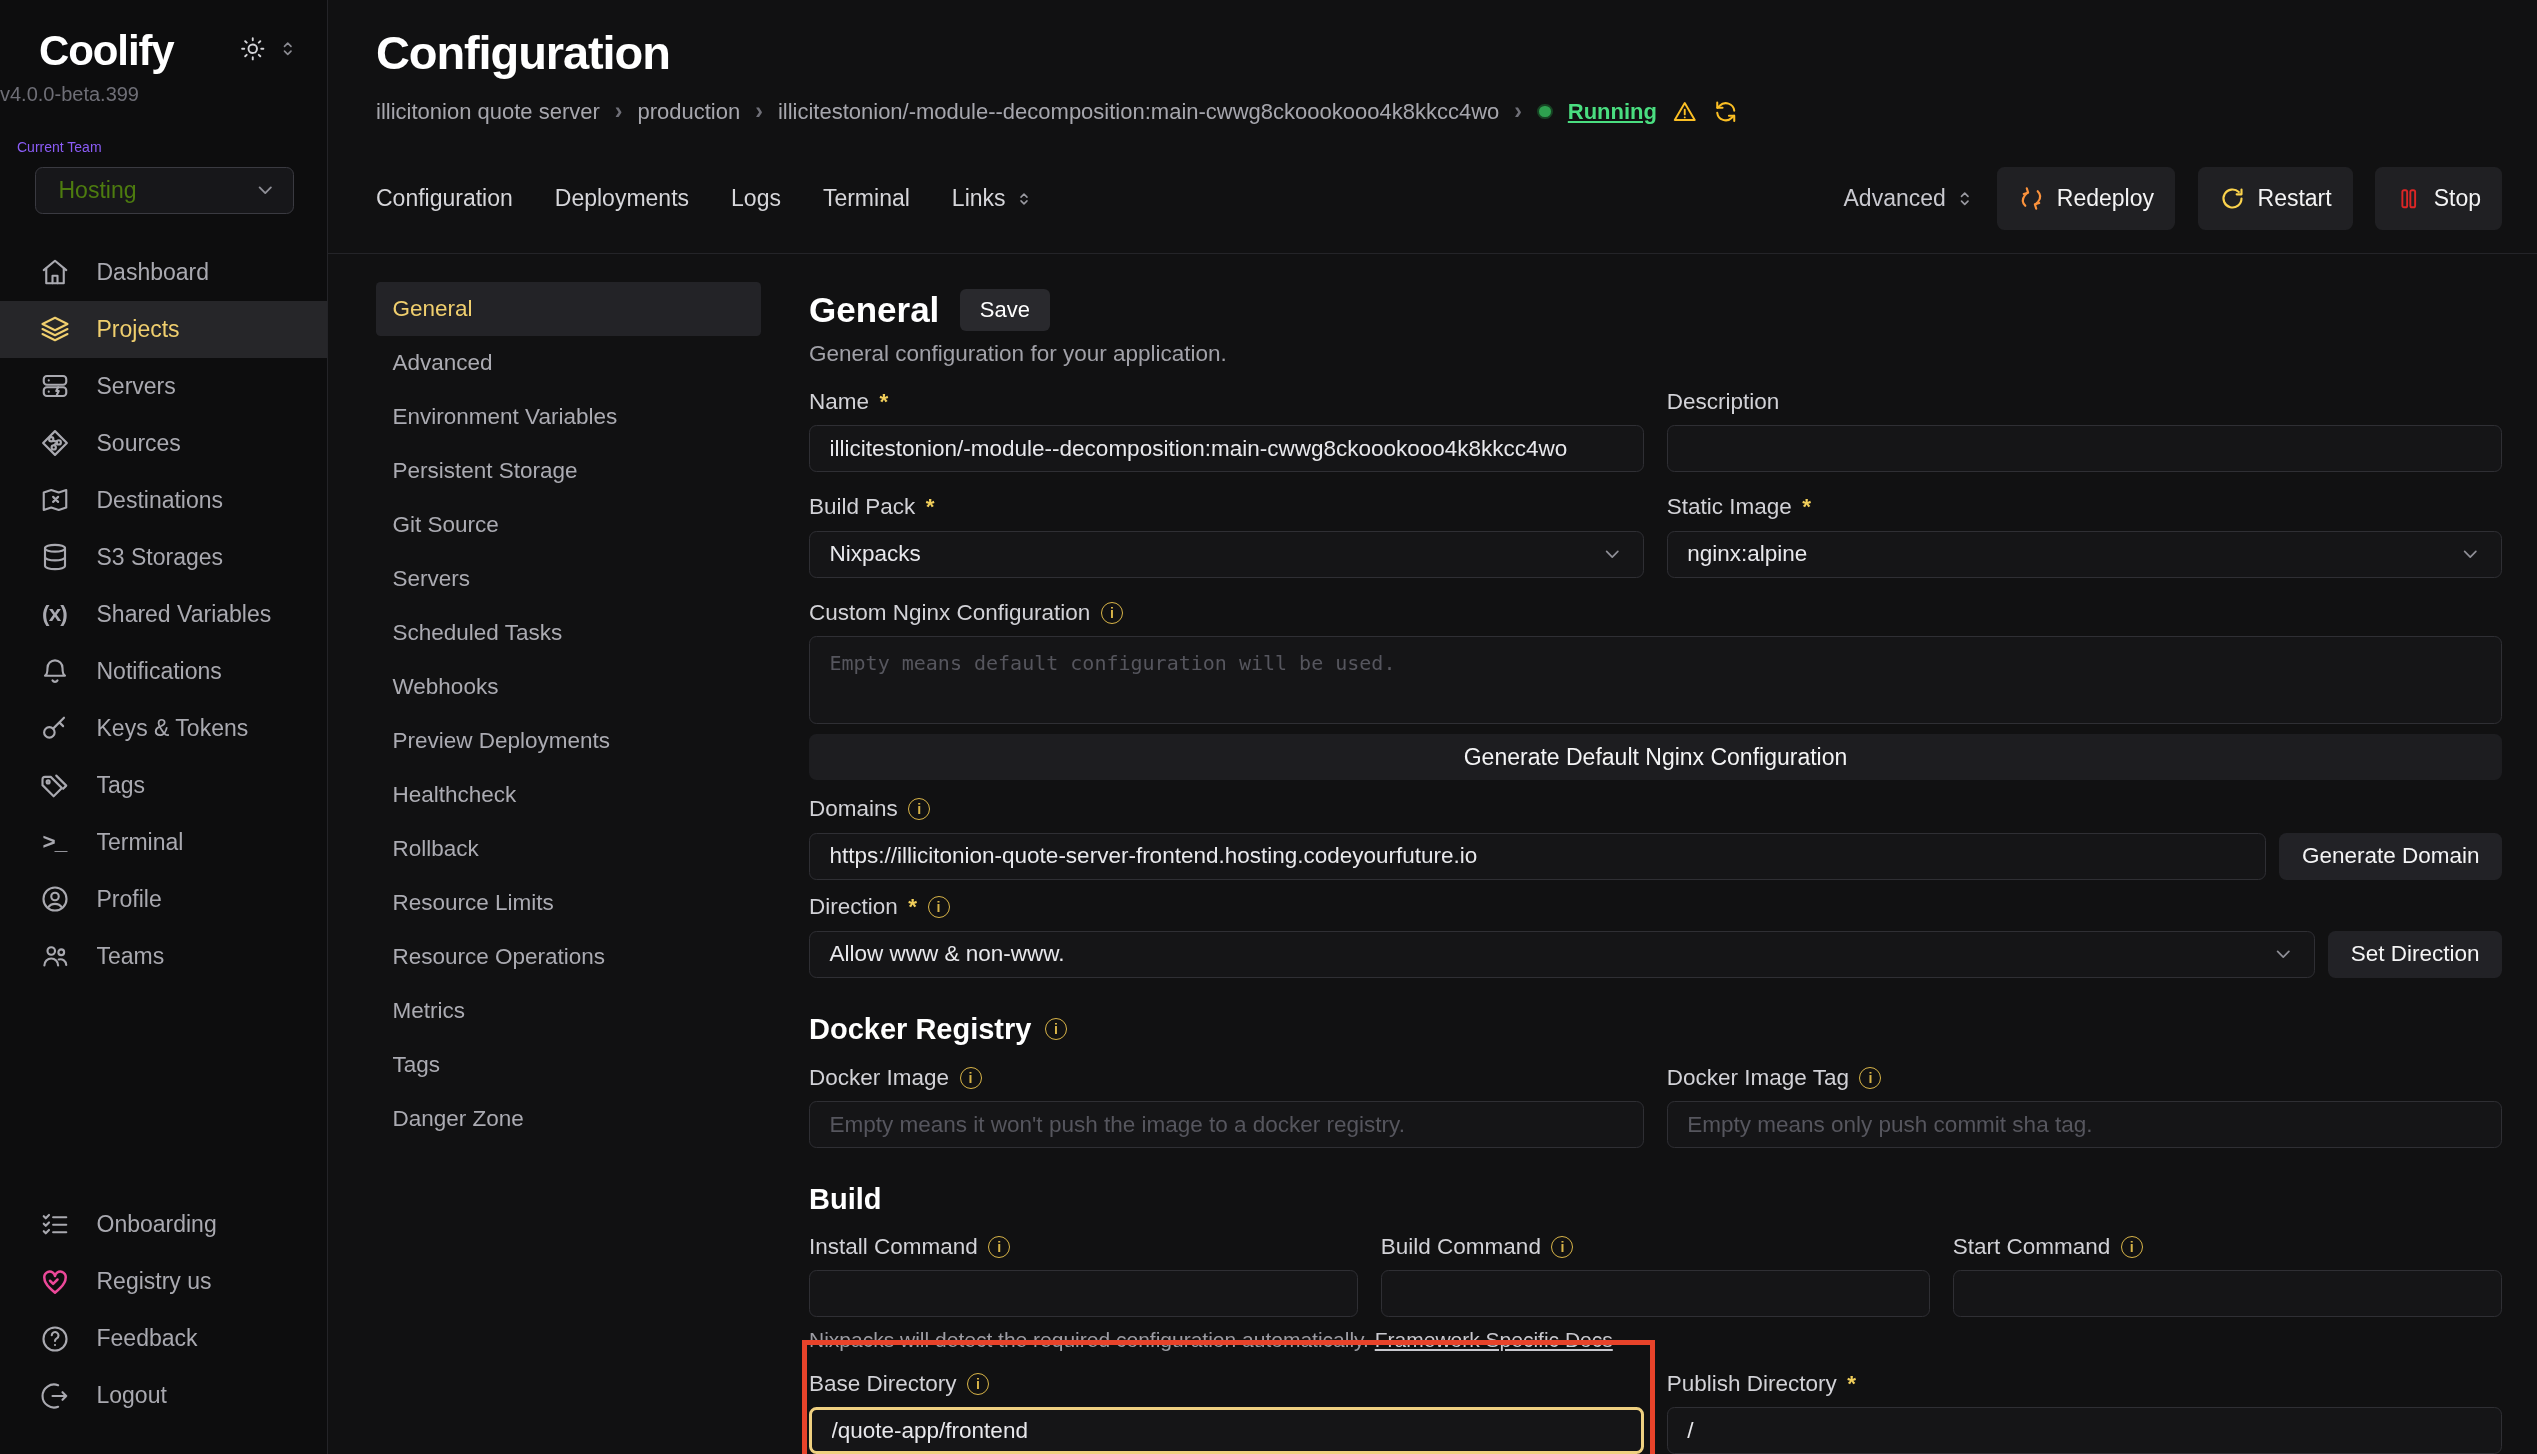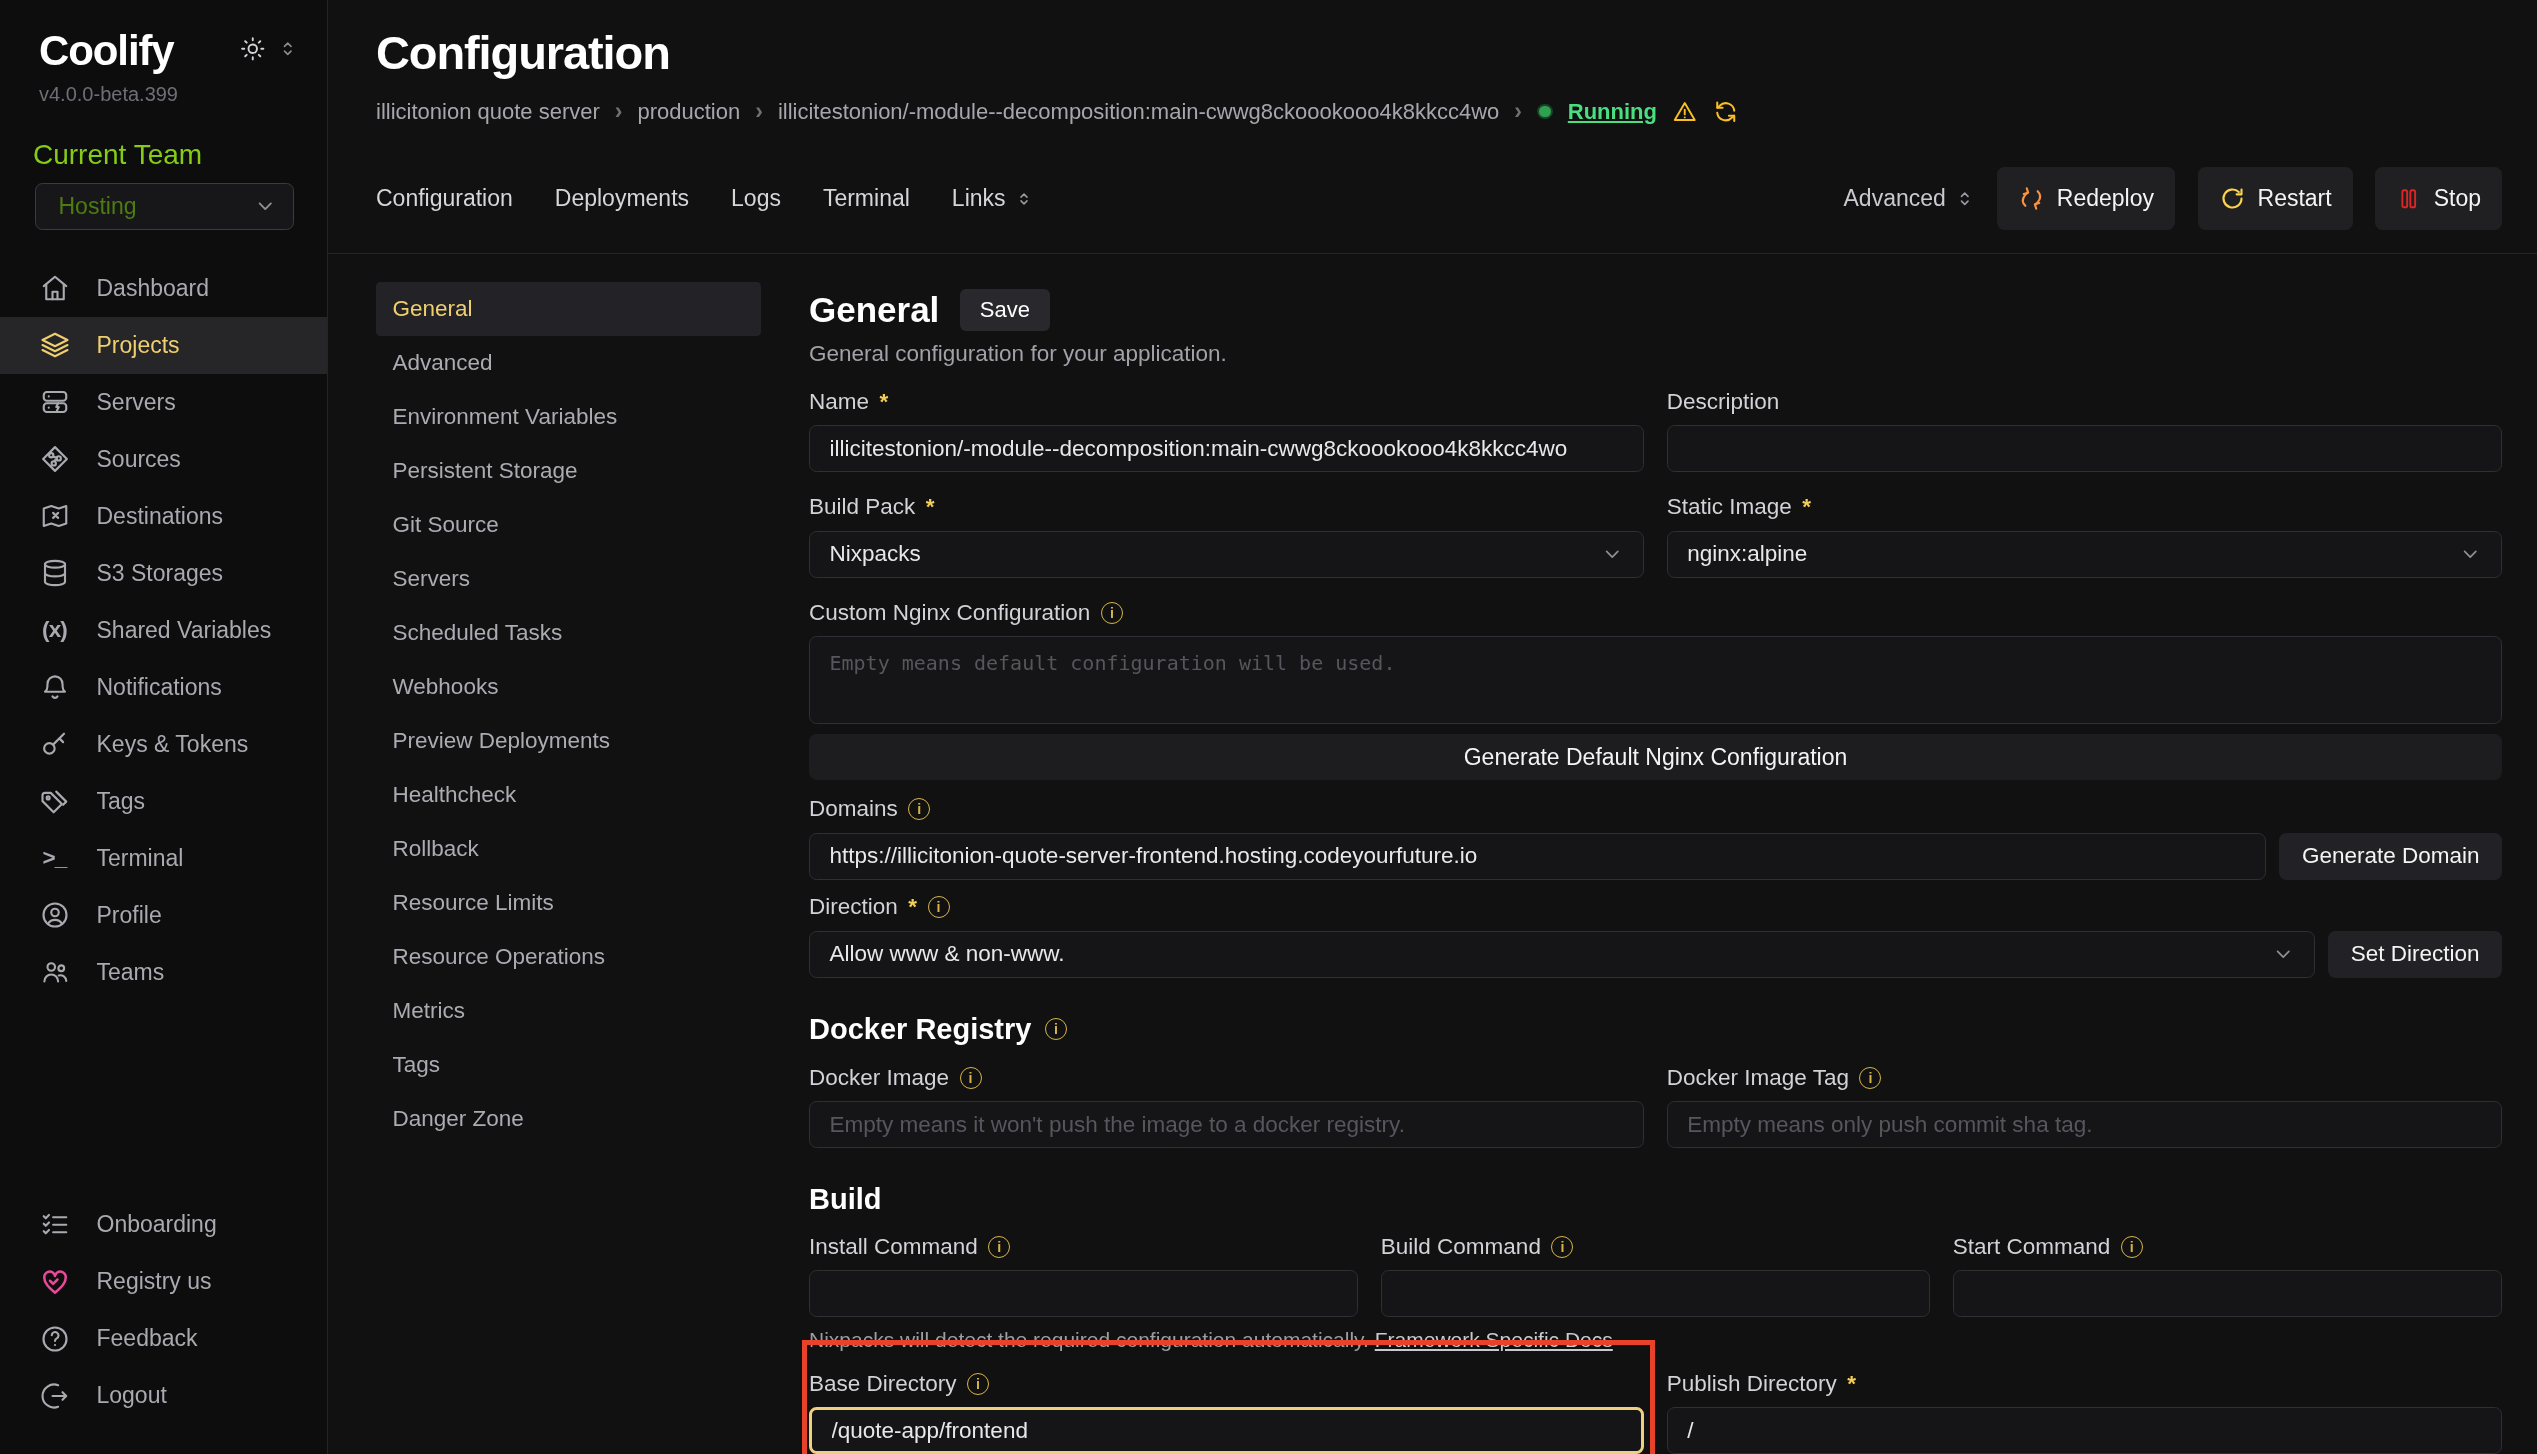--- a/index.html
+++ b/index.html
@@ -13,22 +13,22 @@
 
   
   aside.sidebar {
     width:328px; min-width:328px; height:100%;
     background:#0d0d0e; border-right:1.5px solid #242428;
     padding:27px 0 30px; display:flex; flex-direction:column;
   }
   .logo-row { display:flex; align-items:flex-start; justify-content:space-between; padding:0 30px 0 39px; }
   .logo { font-size:42px; font-weight:700; letter-spacing:-1.1px; margin:0; color:#fff; }
   .theme-controls { display:flex; align-items:center; gap:12px; margin-top:9px; color:#d4d4d8; }
-  .version { padding-left:39px; margin-top:7.5px; font-size:20px; color:#6e6e76; }
-  .team-label { padding-left:33px; margin-top:33px; font-size:28px; color:#84cc16; }
+  .version { margin-top:7.5px; font-size:20px; color:#6e6e76; }
+  .team-label { padding-left:17px; margin-top:33px; font-size:14px; color:#8b5cf6; }
   .team-select {
     margin:12px 33px 0 35px; height:47px; background:#17171a; border:1.5px solid #3a3a41;
     border-radius:7.5px; display:flex; align-items:center; justify-content:space-between;
     padding:0 16.5px 0 22.5px; font-size:23px; color:#4d7c0f; cursor:pointer;
   }
   nav.main-nav { margin-top:30px; display:flex; flex-direction:column; }
   .nav-item {
     height:57px; display:flex; align-items:center; gap:25.5px;
     padding:0 12px 0 38px; color:#a9a9b0; font-size:23px; cursor:pointer; white-space:nowrap;
   }

